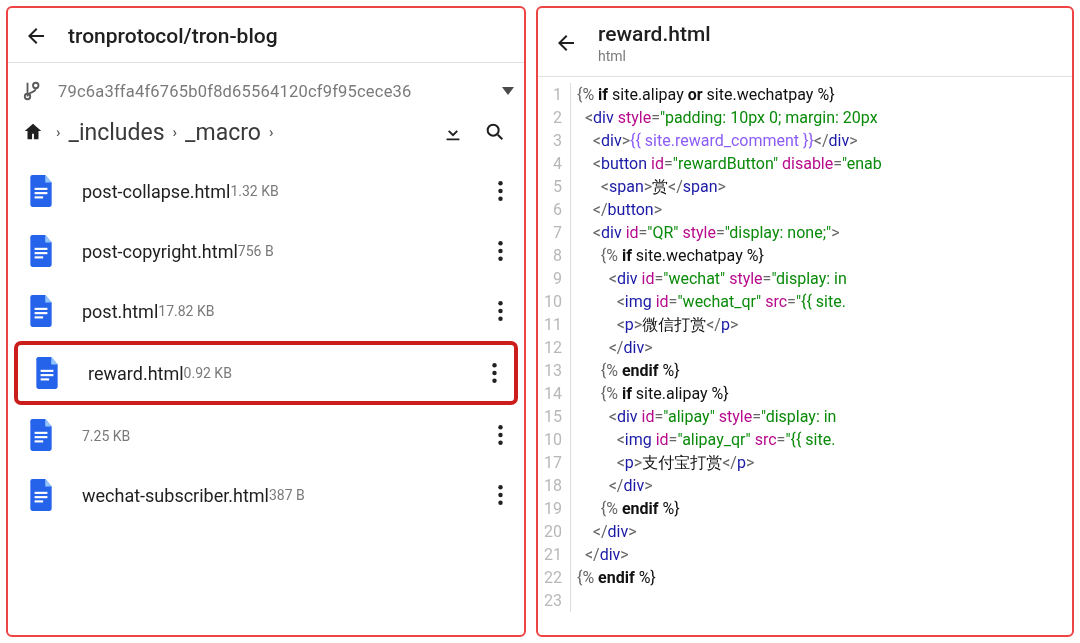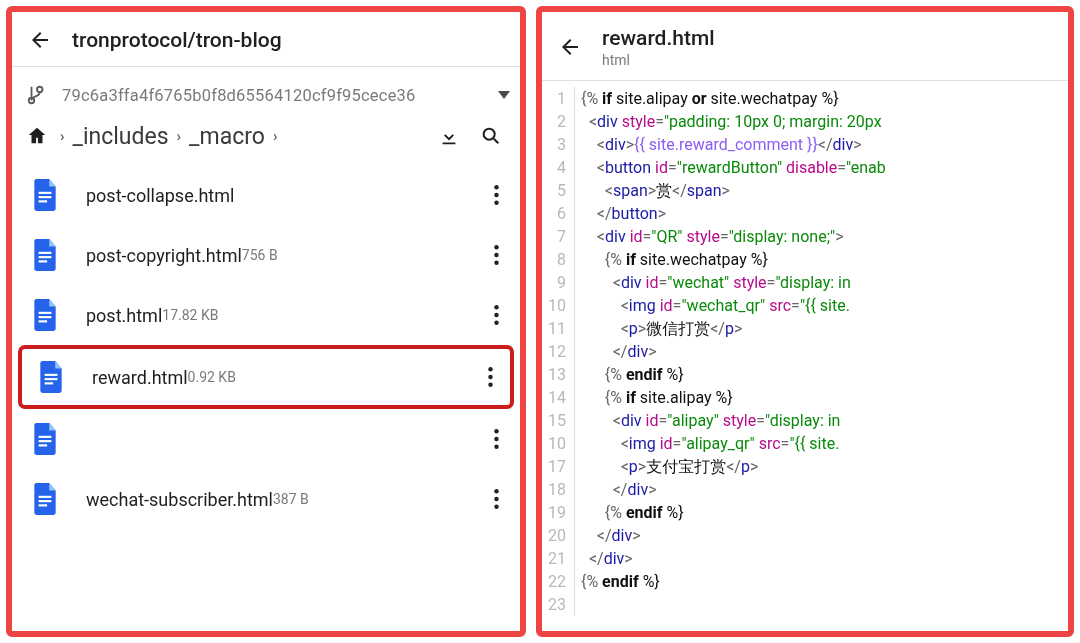--- a/index.html
+++ b/index.html
@@ -1,17 +1,17 @@
 <!DOCTYPE html>
 <html><head>
 <meta charset="utf-8">
 <style>
 *{box-sizing:border-box;margin:0;padding:0;font-family:Roboto,-apple-system,BlinkMacSystemFont,"Segoe UI",Arial,sans-serif}
 body{background:#ffffff;width:1080px;height:643px;display:flex;gap:10px;padding:6px}
-.pane{border:6px solid #ef4444;border-radius:6px;background:#fff;overflow:hidden;display:flex;flex-direction:column}
+.pane{border:2px solid #ef4444;border-radius:6px;background:#fff;overflow:hidden;display:flex;flex-direction:column}
 .pane-left{width:520px;height:631px}
 .pane-right{width:538px;height:631px}
 .header{display:flex;align-items:center;padding:14px 14px 12px 14px;border-bottom:1px solid #e0e0e0}
 .back-arrow{width:28px;height:28px;display:flex;align-items:center;justify-content:center;margin-right:18px}
 .title{font-size:21px;font-weight:500;color:#202020}
 .header-titles{display:flex;flex-direction:column}
 .subtitle{font-size:14px;color:#7b7b7b;margin-top:2px}
 .commitbar{display:flex;align-items:center;padding:16px 2px 4px 14px}
 .commit-hash{font-size:16.5px;color:#7a7a7a;flex:1;margin-left:14px;letter-spacing:.2px}
 .caret-down{width:0;height:0;border-left:6px solid transparent;border-right:6px solid transparent;border-top:8px solid #4a4a4a;margin-left:8px;margin-right:8px}
@@ -92,20 +92,21 @@
           <svg width="26" height="32" viewBox="0 0 24 30">
             <path d="M4 0h12l6 7v21a2 2 0 01-2 2H4a2 2 0 01-2-2V2a2 2 0 012-2z" fill="#2563eb"></path>
             <path d="M16 0v7h6z" fill="#93c5fd"></path>
             <rect x="6" y="12" width="12" height="2" fill="#fff"></rect>
             <rect x="6" y="16" width="12" height="2" fill="#fff"></rect>
             <rect x="6" y="20" width="8" height="2" fill="#fff"></rect>
           </svg>
         </div>
         <div class="fmeta">
           <div class="fname">post-collapse.html</div>
+          <div class="fsize">1.32 KB</div>
         </div>
         <div class="dots">
           <svg width="5" height="20" viewBox="0 0 4 18">
             <circle cx="2" cy="2" r="2" fill="#222"></circle>
             <circle cx="2" cy="9" r="2" fill="#222"></circle>
             <circle cx="2" cy="16" r="2" fill="#222"></circle>
           </svg>
         </div>
       </div>
       <div class="filerow">
@@ -178,20 +179,21 @@
         <div class="ficon">
           <svg width="26" height="32" viewBox="0 0 24 30">
             <path d="M4 0h12l6 7v21a2 2 0 01-2 2H4a2 2 0 01-2-2V2a2 2 0 012-2z" fill="#2563eb"></path>
             <path d="M16 0v7h6z" fill="#93c5fd"></path>
             <rect x="6" y="12" width="12" height="2" fill="#fff"></rect>
             <rect x="6" y="16" width="12" height="2" fill="#fff"></rect>
             <rect x="6" y="20" width="8" height="2" fill="#fff"></rect>
           </svg>
         </div>
         <div class="fmeta">
+          <div class="fsize">7.25 KB</div>
         </div>
         <div class="dots">
           <svg width="5" height="20" viewBox="0 0 4 18">
             <circle cx="2" cy="2" r="2" fill="#222"></circle>
             <circle cx="2" cy="9" r="2" fill="#222"></circle>
             <circle cx="2" cy="16" r="2" fill="#222"></circle>
           </svg>
         </div>
       </div>
       <div class="filerow">

